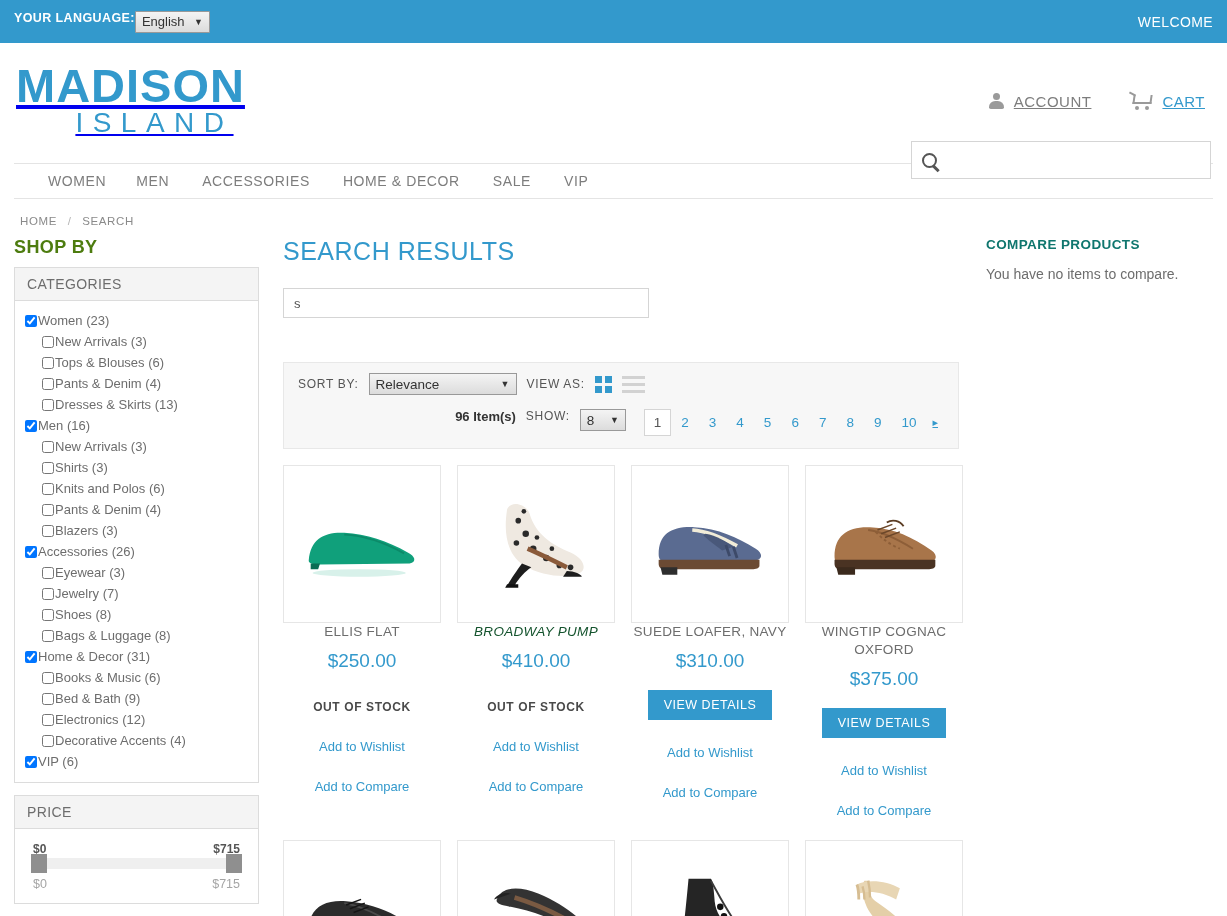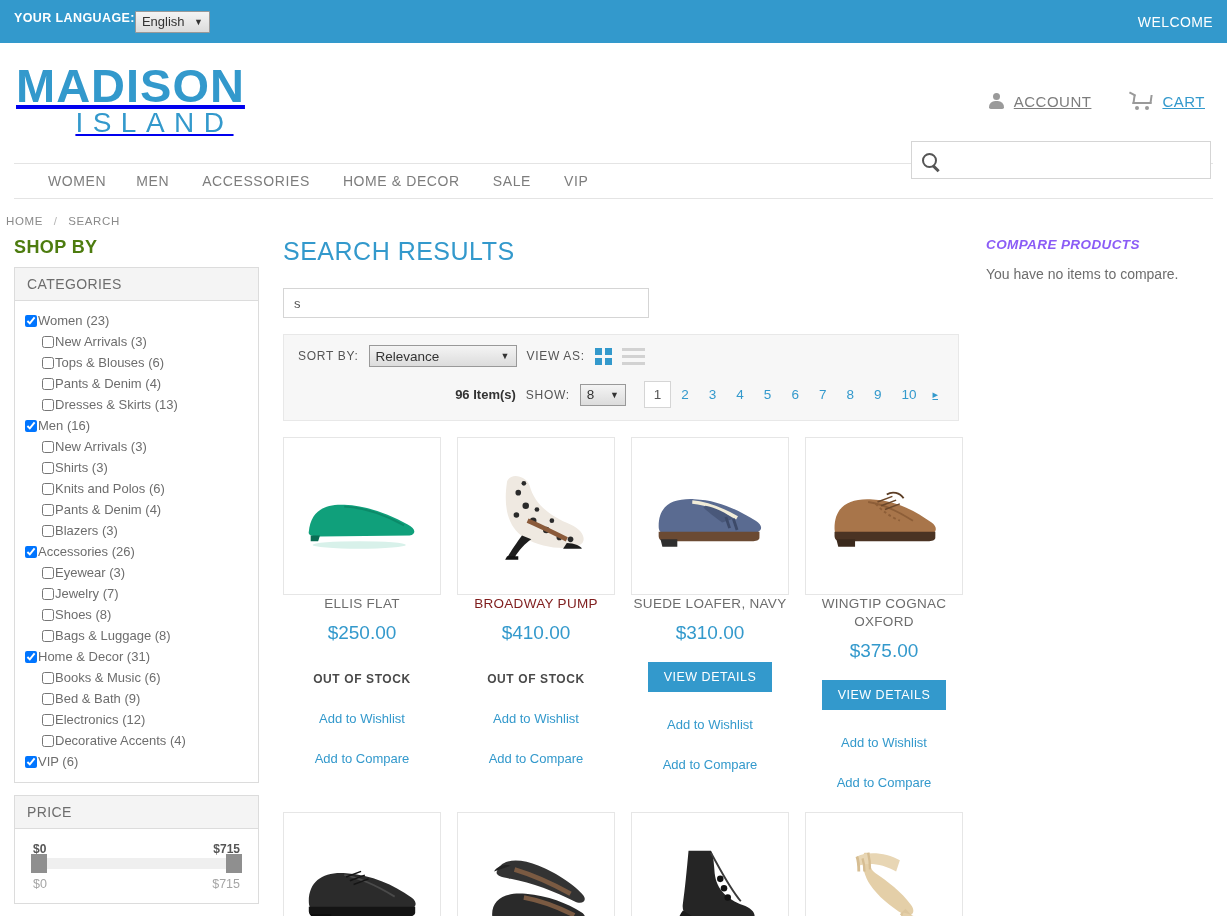--- a/index.html
+++ b/index.html
@@ -103,21 +103,21 @@
     height:36px; display:flex; align-items:center;
     padding:0 14px; margin:0 14px;
   }
   .nav a {
     color:#7d7d7d; font-size:14px; letter-spacing:.6px;
     text-decoration:none; padding:0 33px 0 0; white-space:nowrap;
   }
   .nav a:first-child { padding-left:20px; padding-right:30px;}
 
   
-  .crumbs { padding:16px 14px 0 6px; font-size:11.5px; letter-spacing:.6px; color:#8a8a8a; }
+  .crumbs { padding:16px 14px 0 20px; font-size:11.5px; letter-spacing:.6px; color:#8a8a8a; }
   .crumbs a { color:#8a8a8a; text-decoration:none; }
   .crumbs .sep { margin:0 7px; color:#b5b5b5; }
 
   
   .page {
     display:flex; padding:0 14px; margin-top:10px; gap:0;
   }
   .col-left { width:245px; flex:0 0 245px; }
   .col-mid { width:700px; flex:0 0 700px; padding-left:24px; }
   .col-right { flex:1; padding-left:27px; }
@@ -151,38 +151,38 @@
     color:#3399cc; font-size:25px; letter-spacing:.5px; font-weight:normal;
     margin:0 0 22px 0;
   }
   .search-field {
     width:366px; height:30px; border:1px solid #d5d5d5; background:#fff;
     font-size:13px; color:#555; padding:0 10px; outline:none;
     font-family:"Liberation Sans", sans-serif;
     display:block;
   }
   .toolbar {
-    background:#f7f7f7; border:1px solid #e8e8e8; margin-top:16px;
+    background:#f7f7f7; border:1px solid #e8e8e8; margin-top:44px;
     padding:10px 14px 12px 14px;
   }
   .tb-row1 { display:flex; align-items:center; gap:10px; }
   .tb-lbl { font-size:12px; letter-spacing:.7px; color:#555; }
   .sort-select {
     appearance:none; -webkit-appearance:none;
     background-image:linear-gradient(#f4f4f4,#dcdcdc); border:1px solid #999;
     color:#333; font-size:13.5px; height:22px;
     padding:1px 26px 1px 6px; width:148px;
     font-family:"Liberation Sans", sans-serif;
   }
   .grid-ic { display:inline-grid; grid-template-columns:7px 7px; gap:3px; }
   .grid-ic i { width:7px; height:7px; background:#3399cc; display:block; }
   .list-ic { display:flex; flex-direction:column; gap:4px; width:23px; }
   .list-ic i { height:3px; background:#d2d2d2; display:block; }
   .tb-row2 {
-    display:flex; align-items:center; justify-content:flex-end; gap:10px;
+    display:flex; align-items:flex-start; justify-content:flex-end; gap:10px;
     margin-top:14px;
   }
   .items-count { font-size:13px; color:#333; font-weight:bold; }
   .show-select {
     appearance:none; -webkit-appearance:none;
     background-image:linear-gradient(#f4f4f4,#dcdcdc); border:1px solid #999;
     color:#333; font-size:13.5px; height:22px; width:46px;
     padding:1px 20px 1px 6px; font-family:"Liberation Sans", sans-serif;
   }
   .pager { display:flex; align-items:center; gap:0; margin-left:8px; }
@@ -219,21 +219,21 @@
     font-size:12.5px; letter-spacing:.5px; padding:8px 16px; margin-top:18px;
     cursor:pointer; font-family:"Liberation Sans", sans-serif;
   }
   .prod-link {
     display:block; color:#3399cc; font-size:13px; text-decoration:none; margin-top:25px;
   }
   .prod-row2 { margin-top:22px; }
 
   
   .cmp-title {
-    color:#8b5cf6; font-size:13.5px; font-weight:bold; letter-spacing:.4px;font-style:italic;
+    color:#0f766e; font-size:13.5px; font-weight:bold; letter-spacing:.4px;
   }
   .cmp-text { font-size:14px; color:#6d6d6d; margin-top:14px; }
 </style>
 </head>
 <body>
 
 <div class="topbar">
   <div class="lang-wrap">
     <span class="lang-label">YOUR LANGUAGE:</span>
     <span class="sel-wrap">
@@ -482,21 +482,21 @@
                 <circle cx="112" cy="80" r="3"></circle>
                 <circle cx="62" cy="20" r="2.5"></circle>
                 <circle cx="76" cy="48" r="2.5"></circle>
                 <circle cx="92" cy="60" r="2.5"></circle>
               </g>
               <path d="M60 76 C54 84 46 96 44 100 L52 100 C56 92 64 84 70 80Z" fill="#1d1d1d"></path>
               <path d="M44 98 L56 98 L56 102 L42 102Z" fill="#111"></path>
               <path d="M108 84 C116 84 124 88 124 90 L104 90Z" fill="#1d1d1d"></path>
               <path d="M66 60 C80 66 96 74 108 80" stroke="#8a5a3a" stroke-width="5" fill="none"></path>
             </svg>
-          </a><a href="#" class="prod-name" style="text-decoration: none; color: #7f1d1d;">BROADWAY PUMP</a><div class="prod-price">$410.00</div><div class="prod-stock">OUT OF STOCK</div><a href="#" class="prod-link">Add to Wishlist</a><a href="#" class="prod-link">Add to Compare</a></div>
+          </a><a href="#" class="prod-name" style="text-decoration: none; color: #14532d; font-style: italic;">BROADWAY PUMP</a><div class="prod-price">$410.00</div><div class="prod-stock">OUT OF STOCK</div><a href="#" class="prod-link">Add to Wishlist</a><a href="#" class="prod-link">Add to Compare</a></div>
         <div class="prod"><a href="#" class="prod-img">
             <svg viewBox="0 0 150 90" width="140" height="130">
               <path d="M20 56 C20 34 34 26 58 27 C84 28 104 38 124 50 C132 55 132 62 122 63 L28 64 C22 64 20 61 20 56Z" fill="#5a6b91"></path>
               <path d="M56 30 C72 31 88 38 104 47" stroke="#f1ecd8" stroke-width="4" fill="none"></path>
               <path d="M70 34 C82 36 92 42 100 48 L88 52 C80 46 72 40 68 36Z" fill="#49587a"></path>
               <path d="M92 46 L96 58 M100 48 L104 60" stroke="#3d4a69" stroke-width="3"></path>
               <path d="M20 62 L128 62 L128 68 C128 71 124 72 120 72 L26 72 C21 72 20 69 20 66Z" fill="#6b4a33"></path>
               <path d="M22 70 L40 70 L40 78 L24 78Z" fill="#2e2e2e"></path>
             </svg>
           </a><a href="#" class="prod-name" style="text-decoration: none; color: rgb(109, 109, 109);">SUEDE LOAFER, NAVY</a><div class="prod-price">$310.00</div><button class="btn-view">VIEW DETAILS</button><a href="#" class="prod-link">Add to Wishlist</a><a href="#" class="prod-link">Add to Compare</a></div>

